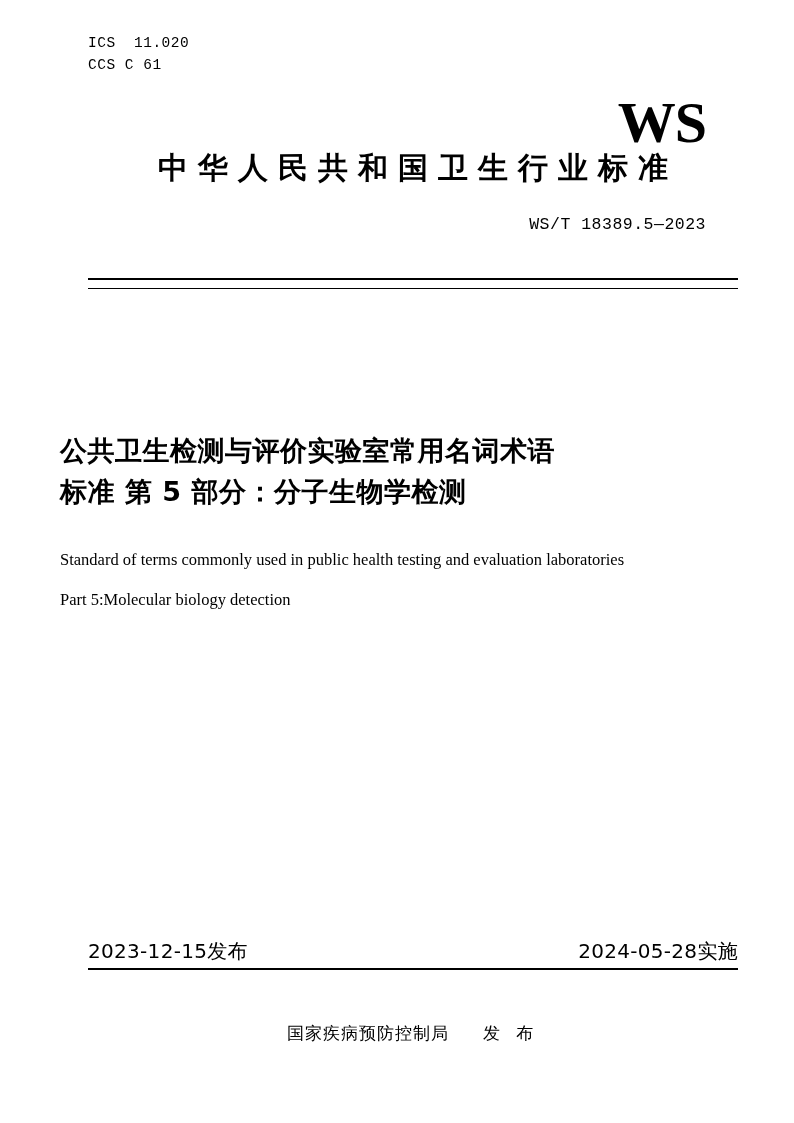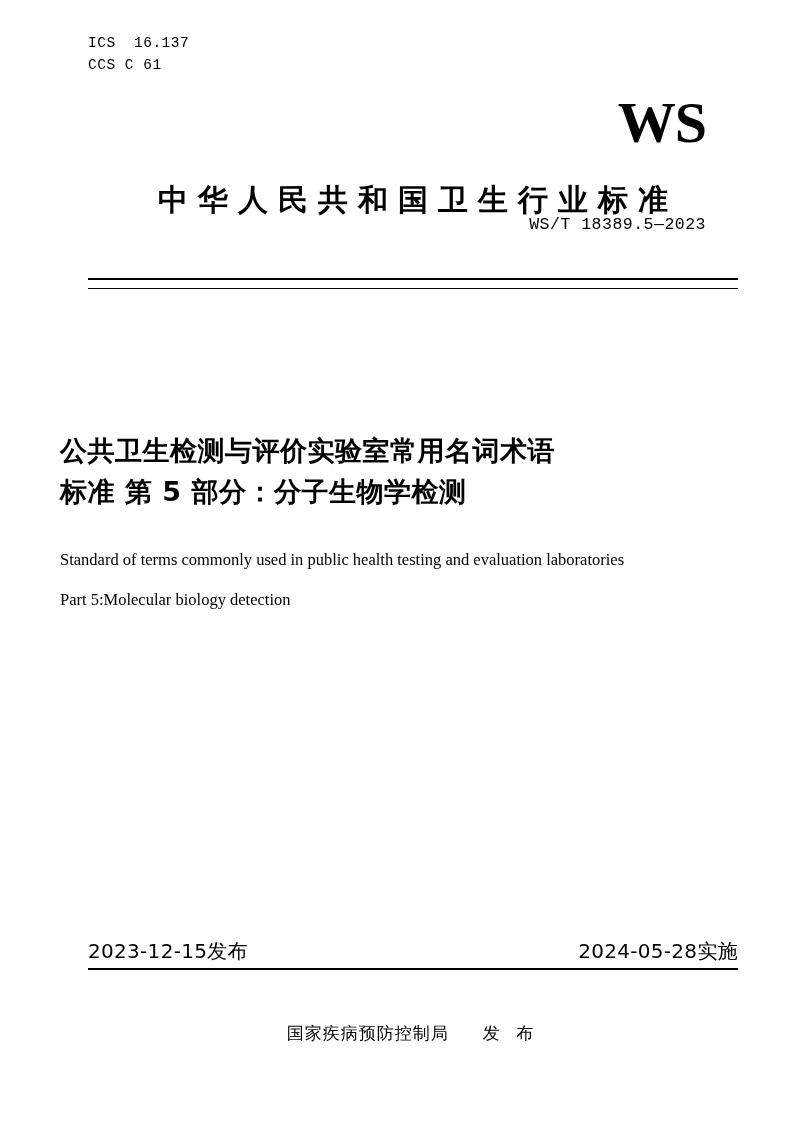--- a/index.html
+++ b/index.html
@@ -55,21 +55,20 @@
     left: 88px;
     top: 148px;
     width: 650px;
     text-align: center;
     font-family: "DejaVu Sans", sans-serif;
     font-weight: bold;
     font-size: 30px;
     letter-spacing: 10px;
     text-indent: 10px;
     white-space: nowrap;
-    margin-top: 32px;
   }
 
   
   .std-no {
     position: absolute;
     right: 88px;
     top: 215px;
     font-family: "Liberation Mono", monospace;
     font-size: 16.5px;
     letter-spacing: 0.5px;
@@ -133,36 +132,36 @@
     border-top: 2.4px solid #000;
   }
 
   
   .issuer {
     position: absolute;
     left: 88px;
     width: 650px;
     top: 1022px;
     text-align: center;
-    font-family: Liberation Sans, sans-serif;
+    font-family: Liberation Serif, serif;
     font-size: 17px;
     letter-spacing: 1px;
   }
   .issuer .pub {
     margin-left: 34px;
     letter-spacing: 6px;
   }
 </style>
 </head>
 <body>
 
 <div class="page">
 
   <div class="codes">
-    <div>ICS  16.137</div>
+    <div>ICS  11.020</div>
     <div>CCS C 61</div>
   </div>
 
   <div class="ws-logo">WS</div>
 
   <div class="banner">中华人民共和国卫生行业标准</div>
 
   <div class="std-no">WS/T 18389.5—2023</div>
 
   <div class="rule-thick"></div>

